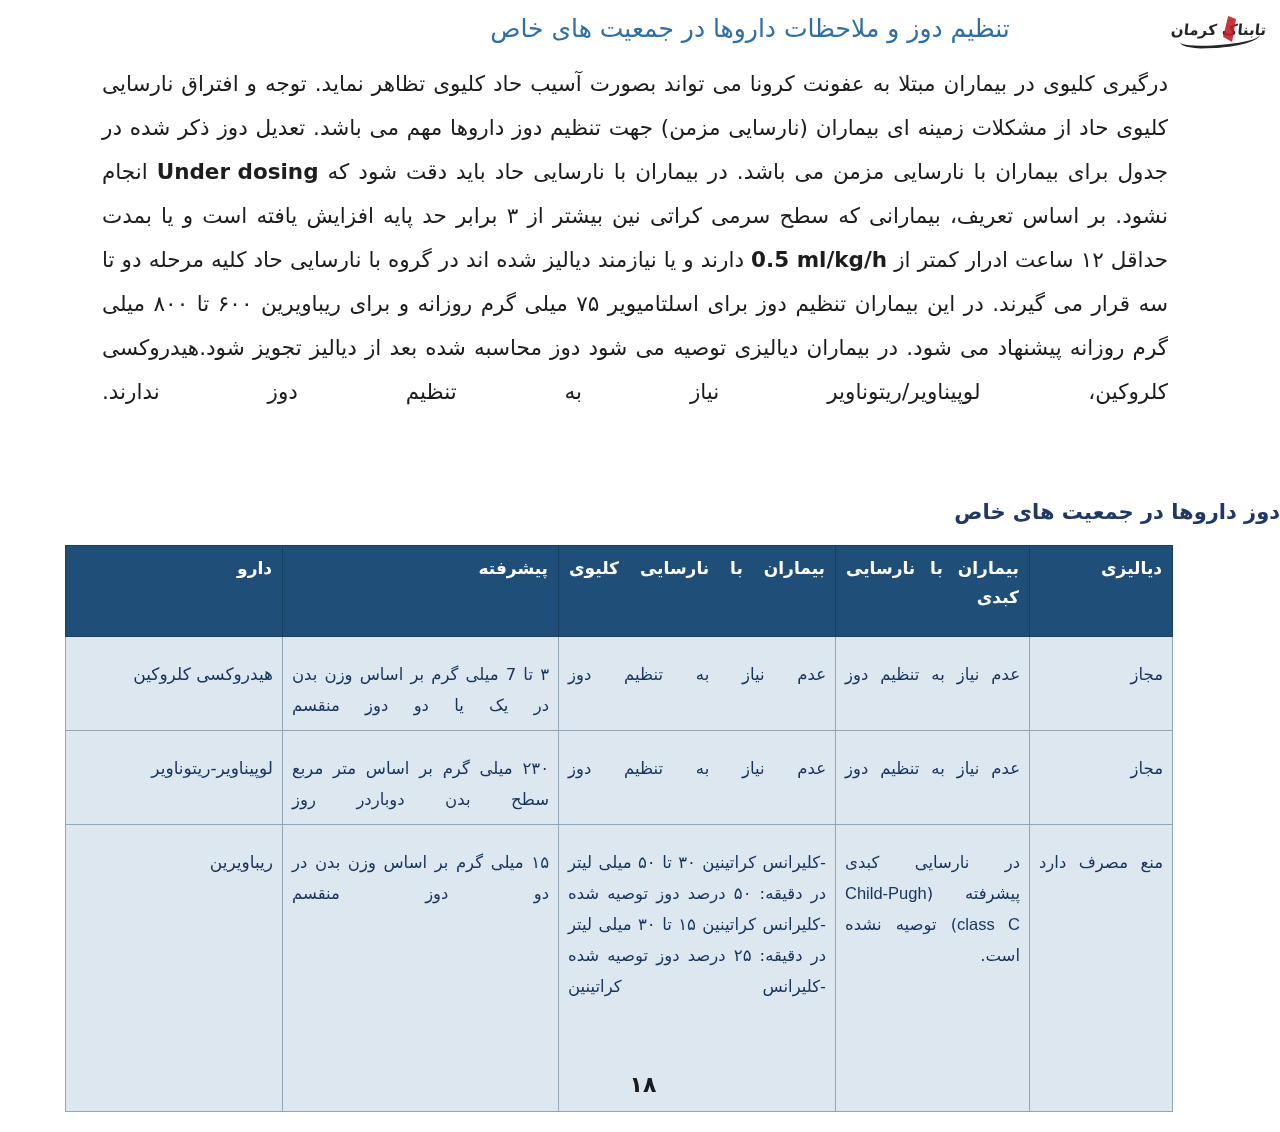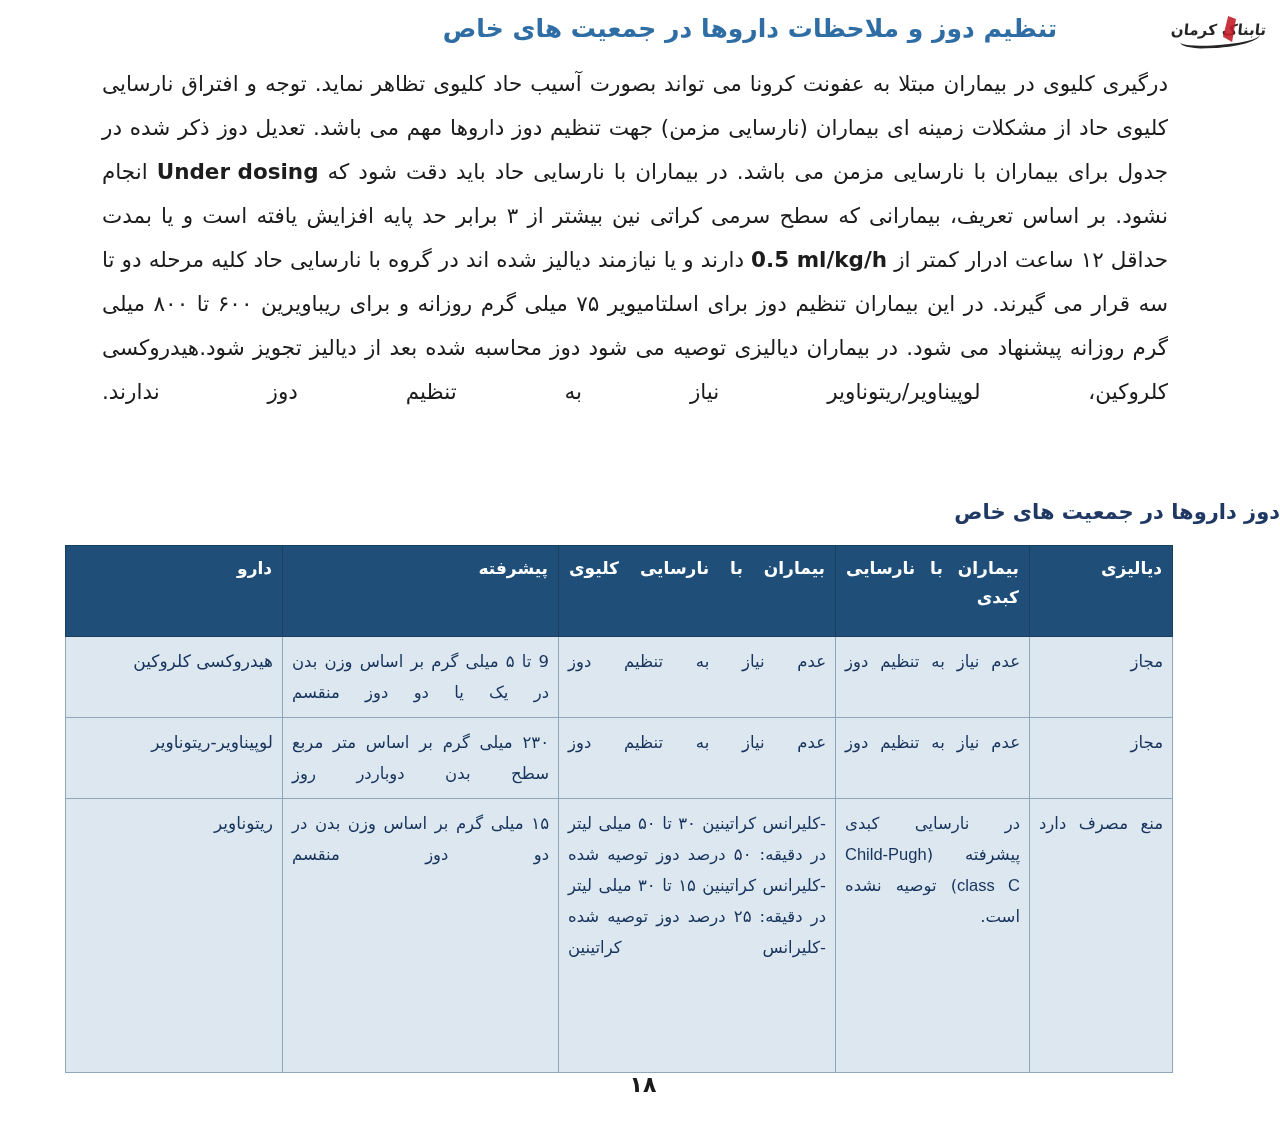--- a/index.html
+++ b/index.html
@@ -40,21 +40,21 @@
     clip-path:polygon(40% 0,100% 12%,70% 100%,0 80%);
     opacity:.9;
   }
 
   
   .doc-title{
     position:absolute;top:14px;right:120px;
     width:820px;
     text-align:center;
     color:#2f6ea5;
-    font-size:25px;font-weight:bold;
+    font-size:25px;font-weight:normal;
     letter-spacing:0px;
     direction:rtl;
   }
 
   
   .body-text{
     position:absolute;
     top:62px;right:112px;left:102px;
     direction:rtl;
     text-align:justify;
@@ -103,21 +103,21 @@
     line-height:29px;
   }
   .dose-table th.h-drug,
   .dose-table th.h-kids{
     text-align:center;text-align-last:right;
   }
   .dose-table td{
     background:#dde7f0;
     color:#16335c;
     font-size:16.5px;
-    padding:9px 9px 9px 9px;
+    padding:22px 9px 9px 9px;
     vertical-align:top;
     text-align:justify;
     text-align-last:justify;
     border:1px solid #8fa6bb;
     line-height:31px;
   }
   .dose-table td.c-drug{
     text-align:right;text-align-last:right;
     font-size:17px;
   }
@@ -182,35 +182,35 @@
         <th>بیماران با نارسایی کلیوی</th>
         <th class="h-kids">پیشرفته</th>
         <th class="h-drug">دارو</th>
       </tr>
     </thead>
     <tbody>
       <tr>
         <td class="c-preg">مجاز</td>
         <td>عدم نیاز به تنظیم دوز</td>
         <td>عدم نیاز به تنظیم دوز</td>
-        <td>9 تا ۵ میلی گرم بر اساس وزن بدن در یک یا دو دوز منقسم</td>
+        <td>۳ تا 7 میلی گرم بر اساس وزن بدن در یک یا دو دوز منقسم</td>
         <td class="c-drug">هیدروکسی کلروکین</td>
       </tr>
       <tr>
         <td class="c-preg">مجاز</td>
         <td>عدم نیاز به تنظیم دوز</td>
         <td>عدم نیاز به تنظیم دوز</td>
         <td>۲۳۰ میلی گرم بر اساس متر مربع سطح بدن دوباردر روز</td>
         <td class="c-drug">لوپیناویر-ریتوناویر</td>
       </tr>
       <tr class="row-tall">
         <td class="c-preg">منع  مصرف  دارد</td>
         <td><span>در نارسایی کبدی پیشرفته (</span><span class="ltr">Child-Pugh class C</span><span>) توصیه نشده است.</span></td>
         <td>-کلیرانس کراتینین ۳۰ تا ۵۰ میلی لیتر در دقیقه: ۵۰ درصد دوز توصیه شده -کلیرانس کراتینین ۱۵ تا ۳۰ میلی لیتر در دقیقه: ۲۵ درصد دوز توصیه شده -کلیرانس کراتینین</td>
         <td>۱۵ میلی گرم بر اساس وزن بدن در دو دوز منقسم</td>
-        <td class="c-drug">ریتوناویر</td>
+        <td class="c-drug">ریباویرین</td>
       </tr>
     </tbody>
   </table>
 
   <div class="page-number">۱۸</div>
 
 </div>
 
 </body></html>

